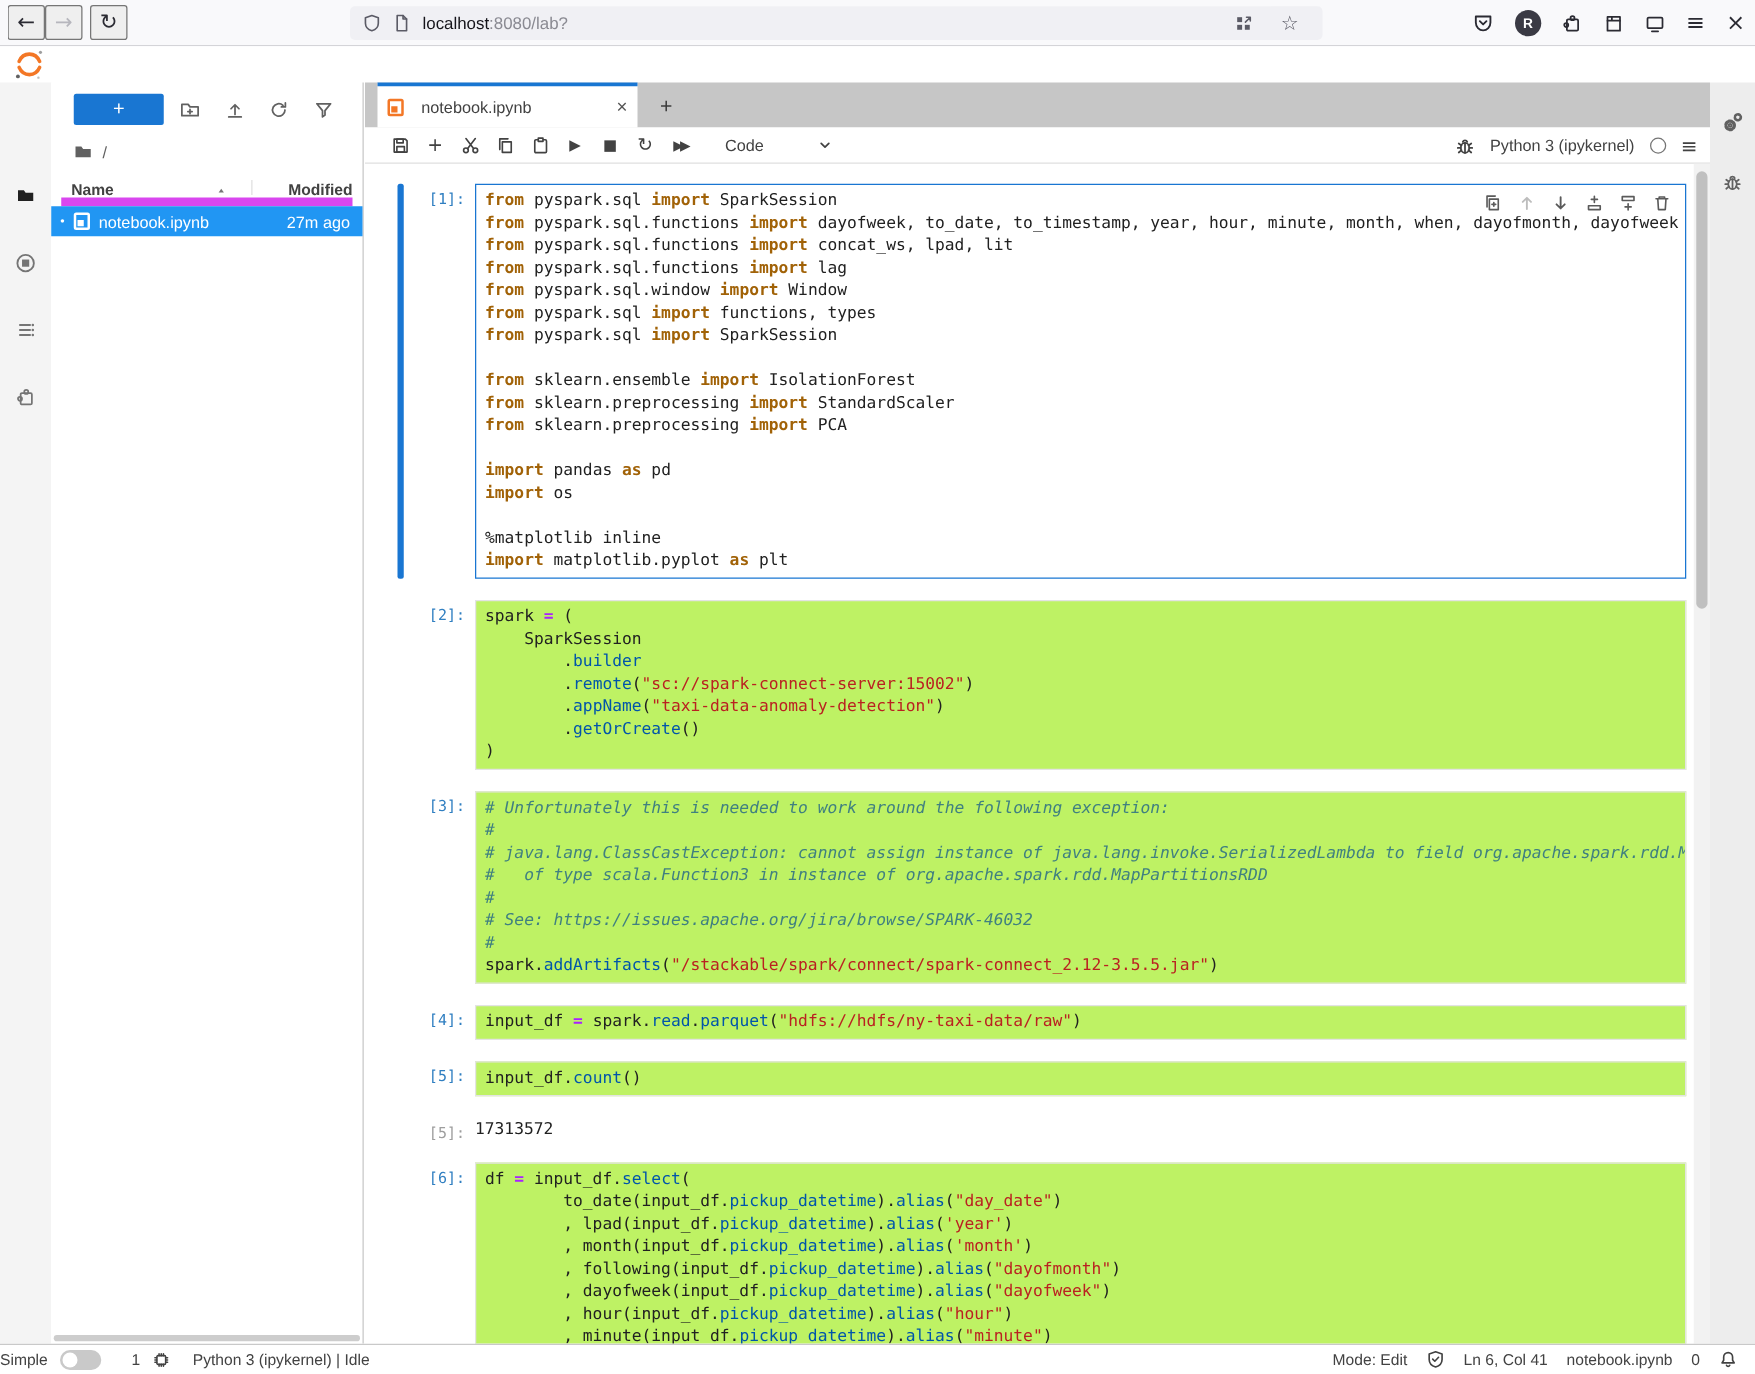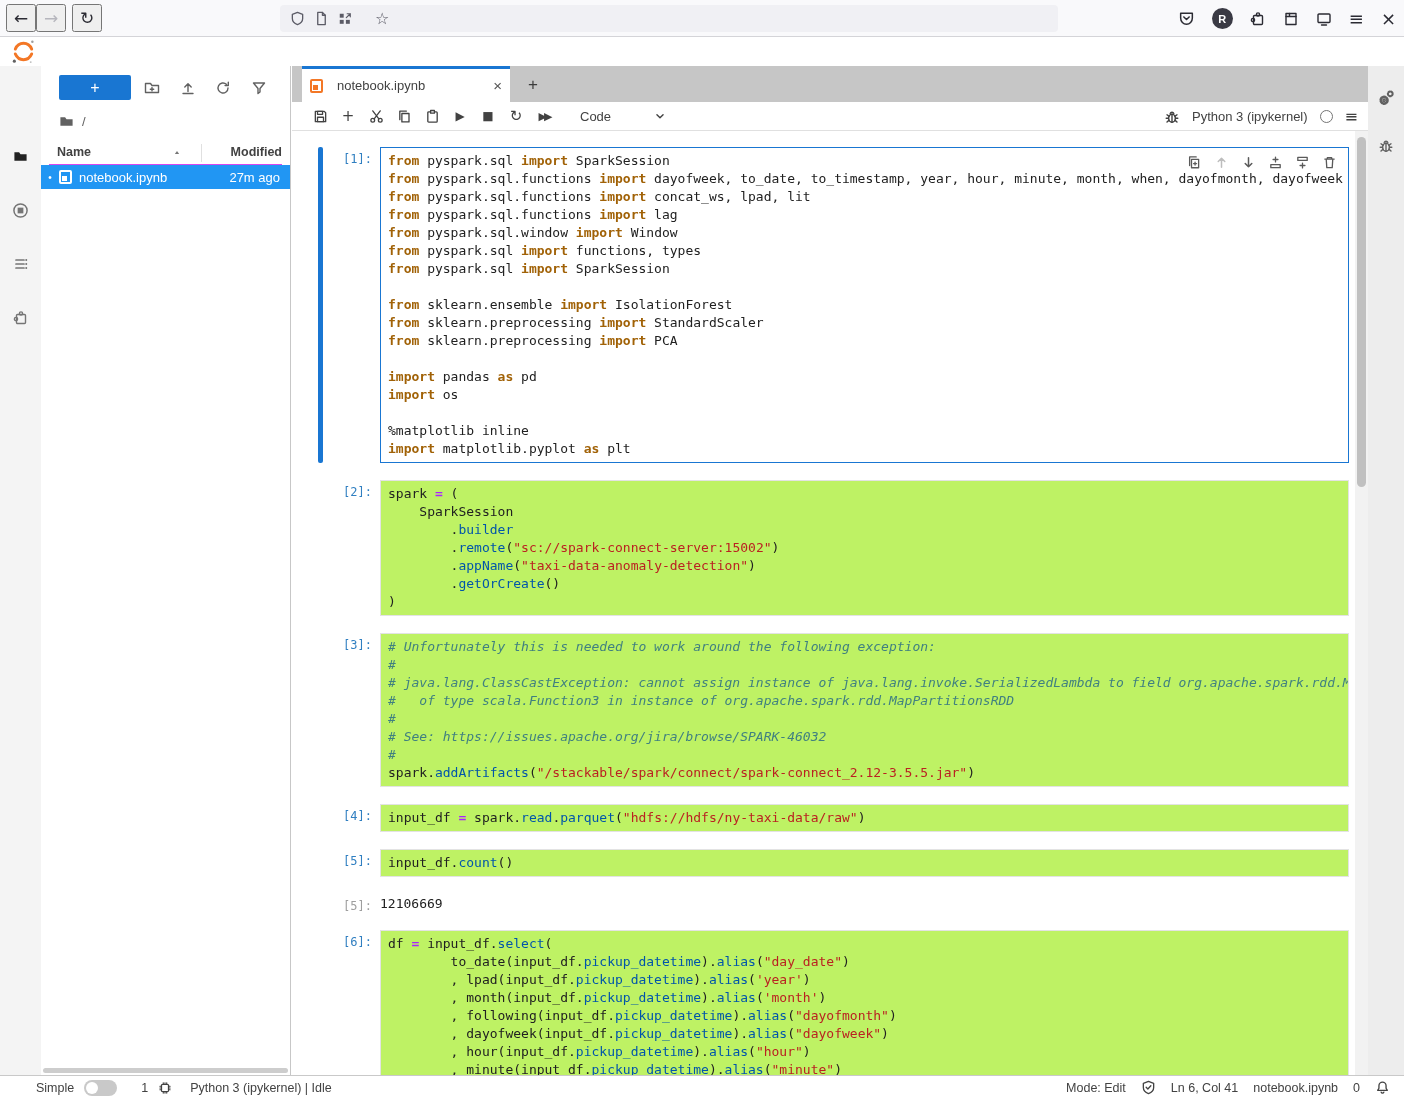--- a/index.html
+++ b/index.html
@@ -33,21 +33,21 @@
 
   #activity-bar { left:0; top:0; width:41px; bottom:0; background:#f4f4f4; }
   .act-icon { position:absolute; left:0; width:41px; height:40px; display:flex; align-items:center; justify-content:center; color:#757575; }
   .act-icon.active { color:#212121; }
 
   #file-panel { left:41px; top:0; width:250px; bottom:0; background:#fff; border-right:1px solid #c7c7c7; }
   #fb-toolbar { position:absolute; top:8px; left:0; right:0; height:28px; display:flex; align-items:center; }
   #new-launcher-btn { position:absolute; left:18px; top:1px; width:72px; height:25px; background:#1976d2; border:none; border-radius:2px; color:#fff; font-size:16px; line-height:1; }
   .fb-tbtn { position:absolute; top:3px; width:22px; height:22px; display:flex; align-items:center; justify-content:center; color:#616161; background:none; border:none; }
   #fb-breadcrumb { position:absolute; top:44px; left:18px; height:22px; display:flex; align-items:center; gap:8px; color:#616161; font-size:13px; }
-  #fb-header { position:absolute; top:76px; left:8px; right:8px; height:23px; border-bottom:1px solid #d946ef; font-weight:bold; font-size:12.5px; color:#424242; }
+  #fb-header { position:absolute; top:76px; left:8px; right:8px; height:23px; border-bottom:7px solid #d946ef; font-weight:bold; font-size:12.5px; color:#424242; }
   #fb-header .col-name { position:absolute; left:8px; top:3px; }
   #fb-header .sort-caret { position:absolute; left:123px; top:6px; color:#757575; }
   #fb-header .col-div { position:absolute; left:152px; top:2px; bottom:2px; width:1px; background:#e0e0e0; }
   #fb-header .col-mod { position:absolute; right:0; top:3px; }
   #fb-rows { position:absolute; top:99px; left:0; right:0; }
   .fb-row { position:relative; height:24px; display:flex; align-items:center; font-size:13px; }
   .fb-row.selected { background:#2196f3; color:#fff; }
   .fb-row .dot { width:18px; text-align:center; font-size:10px; }
   .nbfile-icon { width:13px; height:14px; border:2px solid #f37726; border-radius:2px; position:relative; margin-right:7px; background:#fff; }
   .nbfile-icon::after { content:""; position:absolute; left:1px; bottom:1px; width:5px; height:5px; background:#f37726; }
@@ -91,21 +91,21 @@
   .output-text { flex:1; padding-top:2px; font-family:"DejaVu Sans Mono","Liberation Mono",monospace; font-size:13px; color:#212121; white-space:pre; }
 
   #nb-scrollbar { position:absolute; right:0; top:65px; bottom:0; width:13px; background:#f2f2f2; }
   #nb-scroll-thumb { position:absolute; left:2px; right:2px; top:6px; height:350px; background:#c0c0c0; border-radius:6px; }
 
   #right-bar { right:0; top:0; width:36px; bottom:0; background:#ededed; }
   .rb-icon { position:absolute; left:0; width:36px; height:36px; display:flex; align-items:center; justify-content:center; color:#616161; }
 
   
   #statusbar { bottom:0; left:0; width:1404px; height:24px; background:#fff; border-top:1px solid #c9c9c9; display:flex; align-items:center; font-size:12.5px; color:#424242; }
-  #sb-left { display:flex; align-items:center; gap:10px; margin-left:36px; }
+  #sb-left { display:flex; align-items:center; gap:10px; }
   #simple-toggle { width:33px; height:16px; background:#c9c9c9; border-radius:9px; position:relative; border:none; margin-right:14px; }
   #simple-toggle .knob { position:absolute; left:2px; top:2px; width:12px; height:12px; background:#fff; border-radius:50%; }
   #sb-right { position:absolute; right:14px; display:flex; align-items:center; gap:15px; }
 </style>
 </head>
 <body>
 
 <div id="browser-bar" class="abs">
   <div style="display:flex; margin-left:6px;">
     <button class="nav-btn ticon">←</button>
@@ -117,20 +117,21 @@
         <svg width="15" height="15" viewBox="0 0 16 16" fill="none" stroke="currentColor" stroke-width="1.4" stroke-linecap="round" stroke-linejoin="round">
           <path d="M8 1.5l5.5 2v4.5c0 3.5-2.5 5.5-5.5 6.5-3-1-5.5-3-5.5-6.5V3.5z"></path>
         </svg>
       </span>
     <span class="icon">
         <svg width="15" height="15" viewBox="0 0 16 16" fill="none" stroke="currentColor" stroke-width="1.4" stroke-linecap="round" stroke-linejoin="round">
           <path d="M4 1.5h5l3 3v10H4z"></path>
           <path d="M9 1.5v3h3"></path>
         </svg>
       </span>
+    <span id="url-text"><span>localhost</span><span class="dim">:8080/lab?</span></span>
     <span class="urlbar-right">
       <span class="icon">
           <svg width="14" height="14" viewBox="0 0 16 16" fill="none" stroke="currentColor" stroke-width="1.4" stroke-linecap="round" stroke-linejoin="round">
             <g fill="currentColor" stroke="none">
               <rect x="2" y="2" width="4.5" height="4.5"></rect>
               <rect x="2" y="9" width="4.5" height="4.5"></rect>
               <rect x="9" y="9" width="4.5" height="4.5"></rect>
             </g>
             <path d="M9.5 6.5L14 2M10.5 2H14v3.5"></path>
           </svg>
@@ -430,21 +431,21 @@
         <div class="cell">
           <div class="collapser"></div>
           <div class="prompt">[5]:</div>
           <div class="editor">
             <div class="code"><span class="tok-t">input_df.</span><span class="tok-p">count</span><span class="tok-t">()</span></div>
           </div>
         </div>
         <div class="output-row">
           <div class="spacer"></div>
           <div class="prompt out-prompt">[5]:</div>
-          <div class="output-text">12106669</div>
+          <div class="output-text">17313572</div>
         </div>
         <div class="cell">
           <div class="collapser"></div>
           <div class="prompt">[6]:</div>
           <div class="editor">
             <div class="code"><span class="tok-t">df </span><span class="tok-o">=</span><span class="tok-t"> input_df.</span><span class="tok-p">select</span><span class="tok-t">(</span>
 <span class="tok-t">        to_date(input_df.</span><span class="tok-p">pickup_datetime</span><span class="tok-t">).</span><span class="tok-p">alias</span><span class="tok-t">(</span><span class="tok-s">"day_date"</span><span class="tok-t">)</span>
 <span class="tok-t">        , lpad(input_df.</span><span class="tok-p">pickup_datetime</span><span class="tok-t">).</span><span class="tok-p">alias</span><span class="tok-t">(</span><span class="tok-s">'year'</span><span class="tok-t">)</span>
 <span class="tok-t">        , month(input_df.</span><span class="tok-p">pickup_datetime</span><span class="tok-t">).</span><span class="tok-p">alias</span><span class="tok-t">(</span><span class="tok-s">'month'</span><span class="tok-t">)</span>
 <span class="tok-t">        , following(input_df.</span><span class="tok-p">pickup_datetime</span><span class="tok-t">).</span><span class="tok-p">alias</span><span class="tok-t">(</span><span class="tok-s">"dayofmonth"</span><span class="tok-t">)</span>

